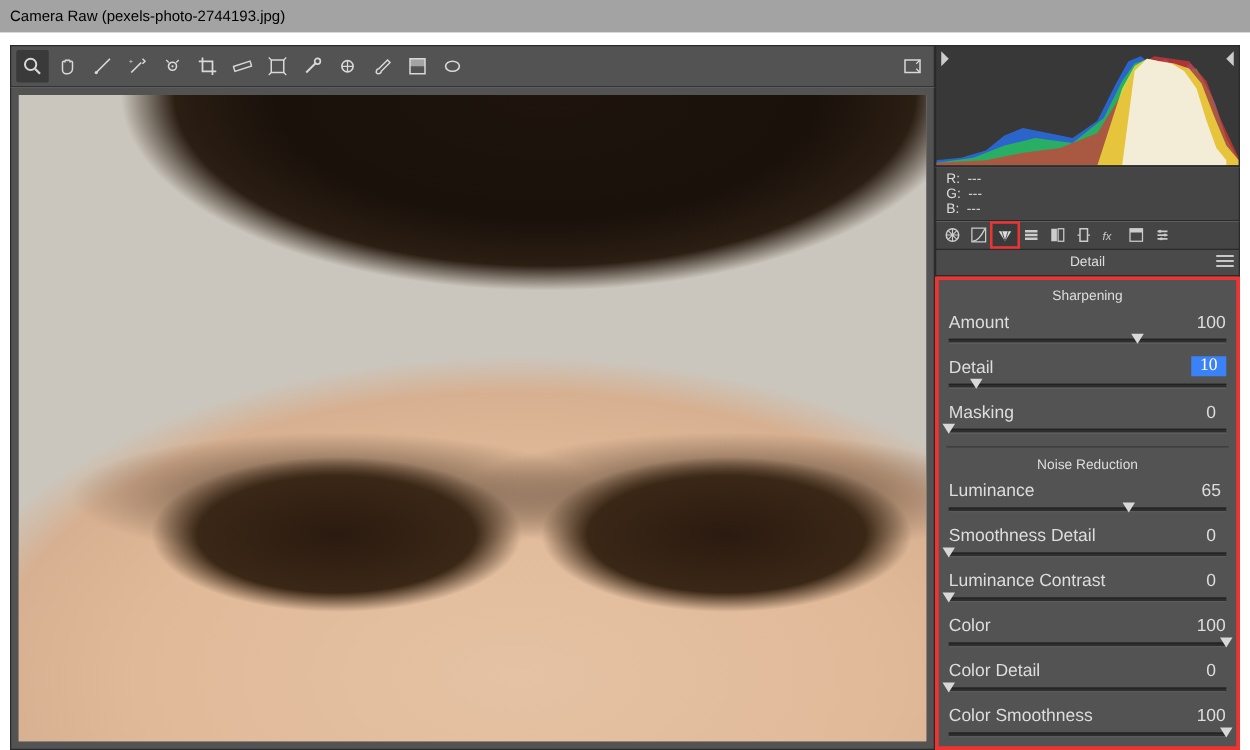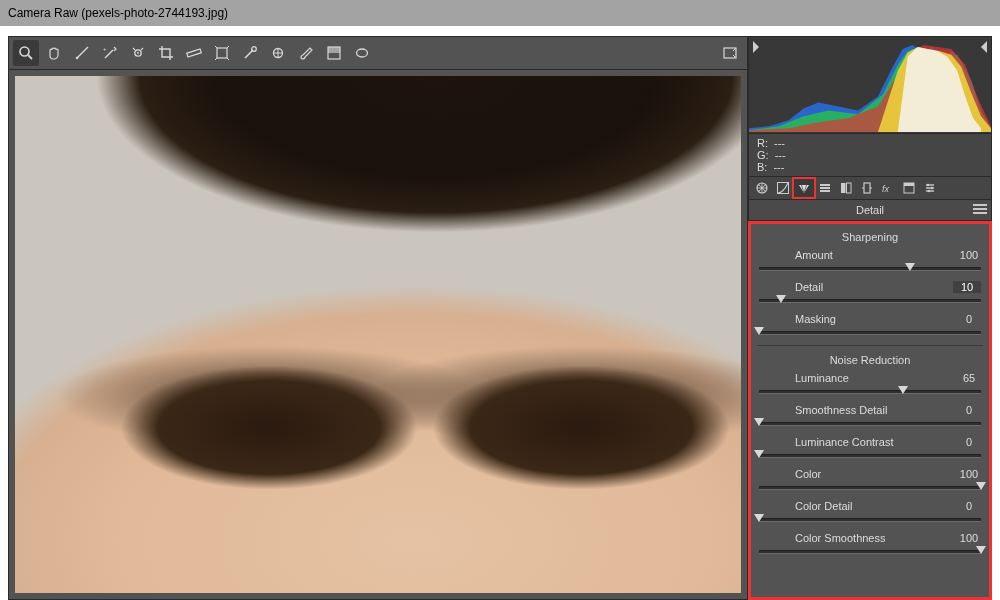--- a/index.html
+++ b/index.html
@@ -158,33 +158,33 @@
     font-size: 11px;
     color: #ddd;
     margin: 2px 0 6px 0;
   }
   .slider-row {
     margin-bottom: 8px;
   }
   .slider-row .labels {
     display: flex;
     justify-content: space-between;
-    font-size: 11px;
+    font-size: 14px;
     color: #ddd;
     margin-bottom: 2px;
-    margin-left: 36px;
   }
   .slider-row .labels .val {
     min-width: 24px;
     text-align: center;
   }
   .slider-row .labels .val.hl {
-    background: #404040;
+    background: #3b82f6;
     color: #fff;
     padding: 0 2px;
+    font-family: Liberation Serif, serif;
   }
   .slider-track {
     position: relative;
     height: 10px;
   }
   .slider-track .bar {
     position: absolute; left: 0; right: 0; top: 4px; height: 2px;
     background: #2e2e2e;
     border-top: 1px solid #222;
     border-bottom: 1px solid #6b6b6b;

